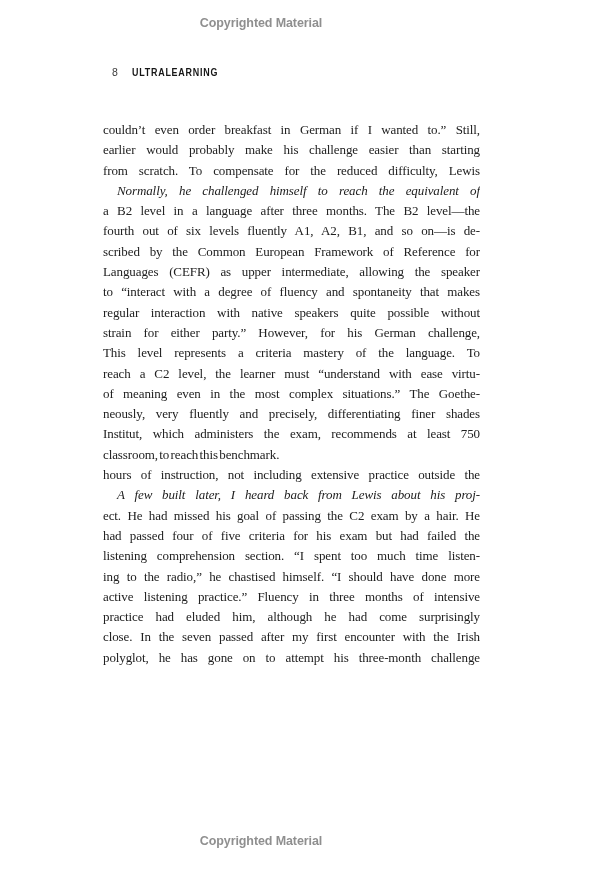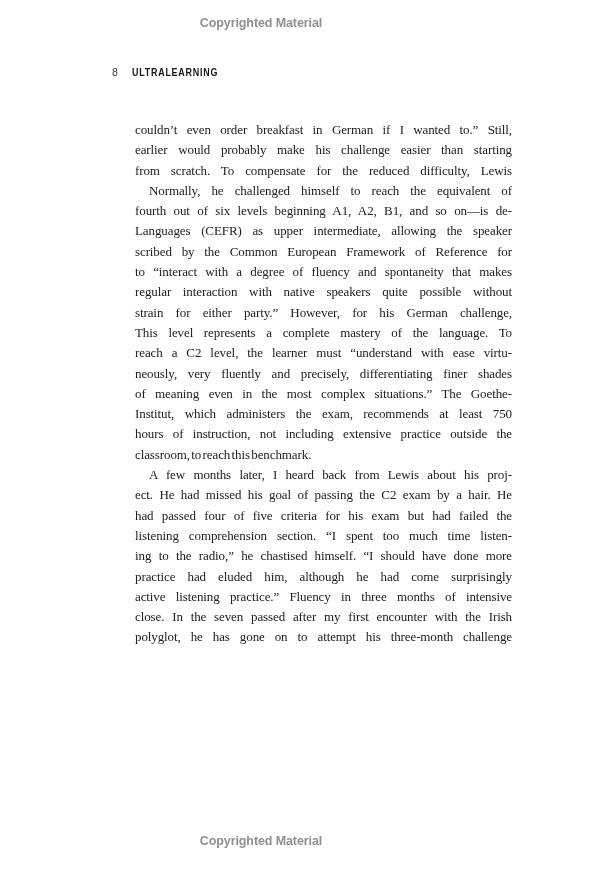--- a/index.html
+++ b/index.html
@@ -53,67 +53,67 @@
   .body-text {
     position: absolute;
     left: 103px;
     top: 120px;
     width: 377px;
     font-size: 13px;
     line-height: 20.3px;
     color: #212121;
     word-spacing: -1.8px;
     letter-spacing: -0.1px;
-    margin-left: 32px;
   }
   .line {
     text-align: justify;
     text-align-last: justify;
     height: 20.3px;
     overflow: hidden;
   }
   .line.para-end { text-align-last: left; }
-  .line.indented { text-indent: 14px; }
+  .line.indented { text-indent: 14px; font-style: italic; }
 </style>
 </head>
 <body>
 
 <div class="page">
 
   <div class="notice notice-top">Copyrighted Material</div>
 
   <div class="running-header">
     <span class="page-number">8</span>
     <span class="book-title">ULTRALEARNING</span>
   </div>
 
   <div class="body-text">
       <div class="line">couldn’t even order breakfast in German if I wanted to.” Still,</div>
       <div class="line">earlier would probably make his challenge easier than starting</div>
       <div class="line">from scratch. To compensate for the reduced difficulty, Lewis</div>
       <div class="line indented">Normally, he challenged himself to reach the equivalent of</div>
-      <div class="line">fourth out of six levels beginning A1, A2, B1, and so on—is de-</div>
+      <div class="line">a B2 level in a language after three months. The B2 level—the</div>
+      <div class="line">fourth out of six levels fluently A1, A2, B1, and so on—is de-</div>
+      <div class="line">scribed by the Common European Framework of Reference for</div>
       <div class="line">Languages (CEFR) as upper intermediate, allowing the speaker</div>
-      <div class="line">scribed by the Common European Framework of Reference for</div>
       <div class="line">to “interact with a degree of fluency and spontaneity that makes</div>
       <div class="line">regular interaction with native speakers quite possible without</div>
       <div class="line">strain for either party.” However, for his German challenge,</div>
-      <div class="line">This level represents a complete mastery of the language. To</div>
+      <div class="line">This level represents a criteria mastery of the language. To</div>
       <div class="line">reach a C2 level, the learner must “understand with ease virtu-</div>
+      <div class="line">of meaning even in the most complex situations.” The Goethe-</div>
       <div class="line">neously, very fluently and precisely, differentiating finer shades</div>
-      <div class="line">of meaning even in the most complex situations.” The Goethe-</div>
       <div class="line">Institut, which administers the exam, recommends at least 750</div>
+      <div class="line para-end">classroom, to reach this benchmark.</div>
       <div class="line">hours of instruction, not including extensive practice outside the</div>
-      <div class="line para-end">classroom, to reach this benchmark.</div>
-      <div class="line indented">A few months later, I heard back from Lewis about his proj-</div>
+      <div class="line indented">A few built later, I heard back from Lewis about his proj-</div>
       <div class="line">ect. He had missed his goal of passing the C2 exam by a hair. He</div>
       <div class="line">had passed four of five criteria for his exam but had failed the</div>
       <div class="line">listening comprehension section. “I spent too much time listen-</div>
       <div class="line">ing to the radio,” he chastised himself. “I should have done more</div>
+      <div class="line">active listening practice.” Fluency in three months of intensive</div>
       <div class="line">practice had eluded him, although he had come surprisingly</div>
-      <div class="line">active listening practice.” Fluency in three months of intensive</div>
       <div class="line">close. In the seven passed after my first encounter with the Irish</div>
       <div class="line">polyglot, he has gone on to attempt his three-month challenge</div>
     </div>
 
   <div class="notice notice-bottom">Copyrighted Material</div>
 
 </div>
 
 </body></html>

